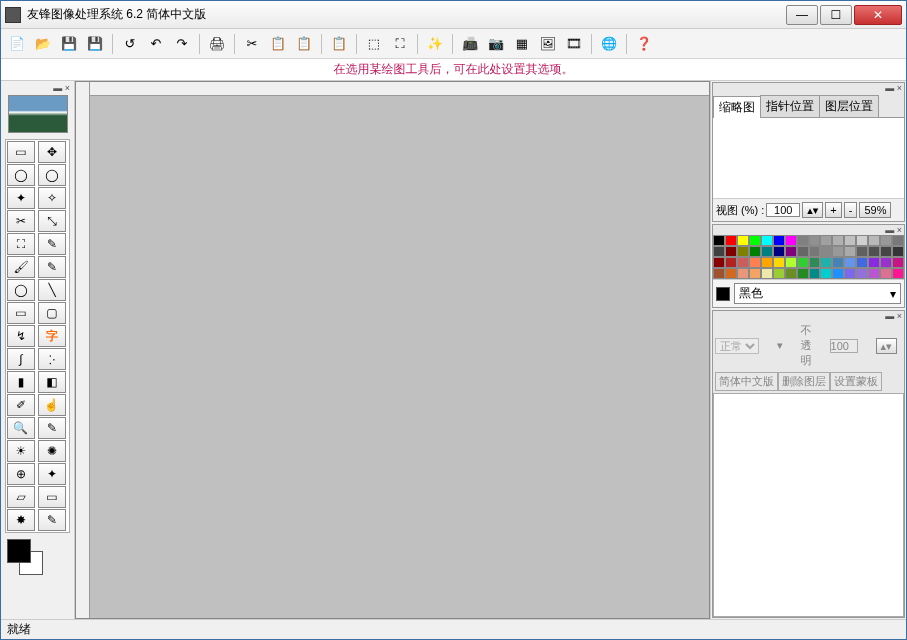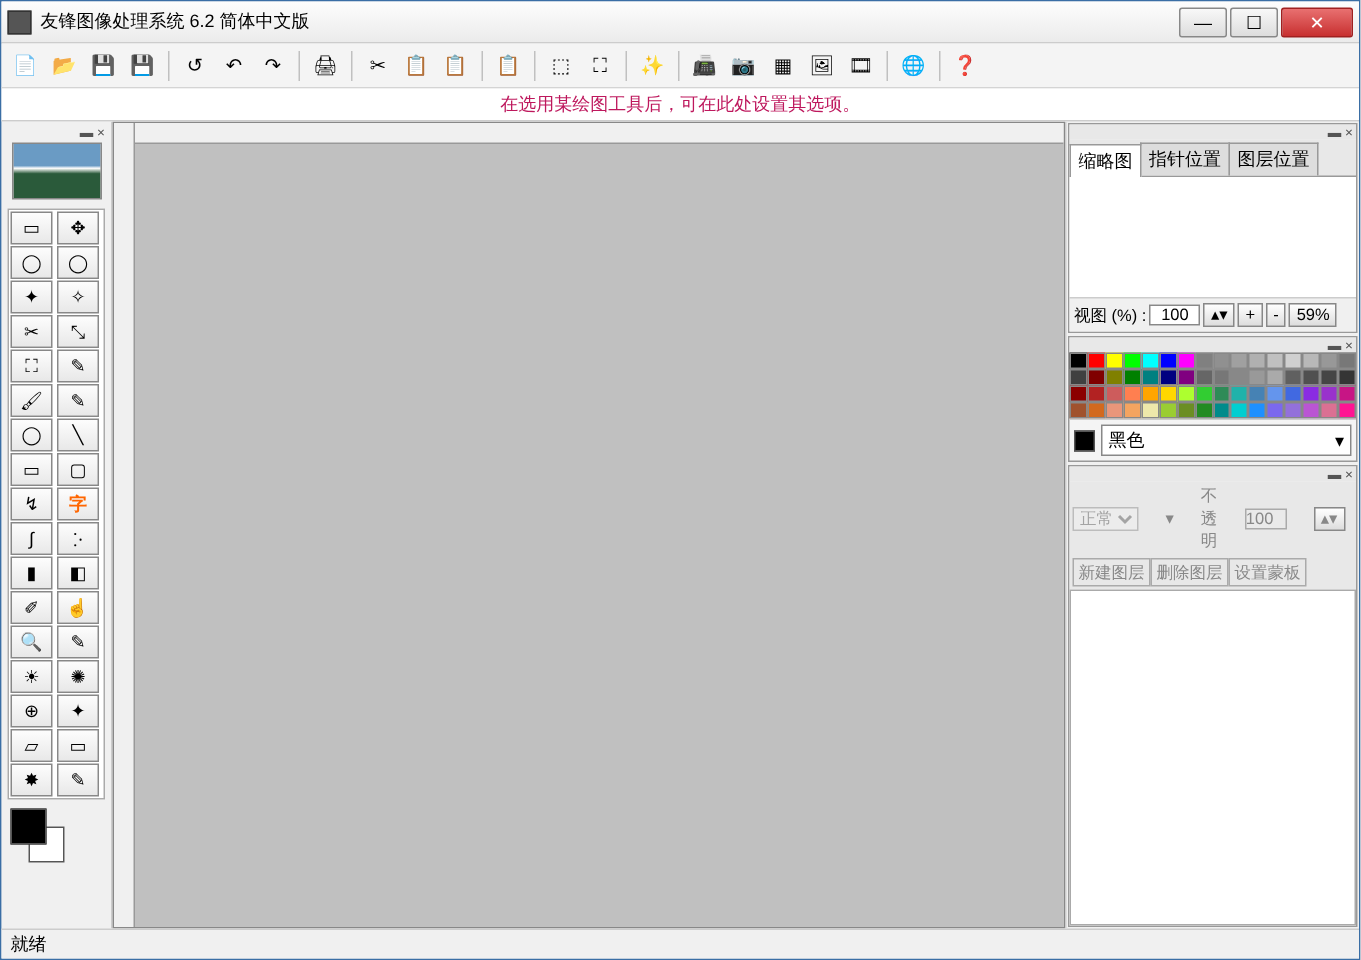--- a/index.html
+++ b/index.html
@@ -263,21 +263,21 @@
         <div class="xbar">▬ ×</div>
         <div class="layerctrl">
           <select disabled=""><option>正常</option></select>
           <span>▾</span>
           <span>不透明</span>
           <input style="width: 28px;" disabled="" value="100">
           <span class="smbtn">▴▾</span>
           <span class="smbtn">菜单</span>
         </div>
         <div class="layerbtns" id="layerbtns">
-            <span>新建图层</span>
+            <span>简体中文版</span>
             <span>删除图层</span>
             <span>设置蒙板</span>
           </div>
         <div class="layerlist"></div>
       </div>
 
     </div>
   </div>
 
   <div class="statusbar">

